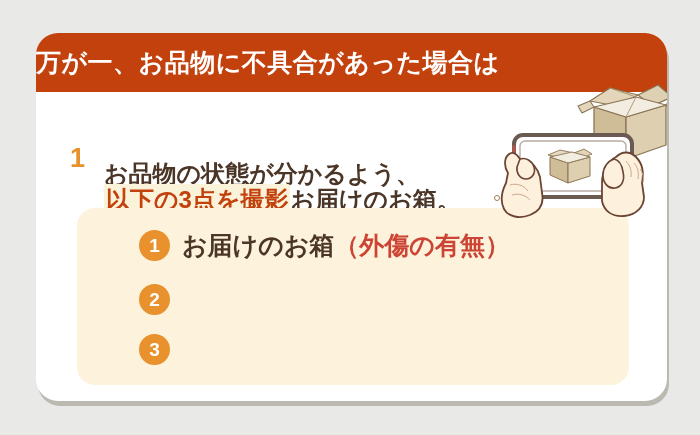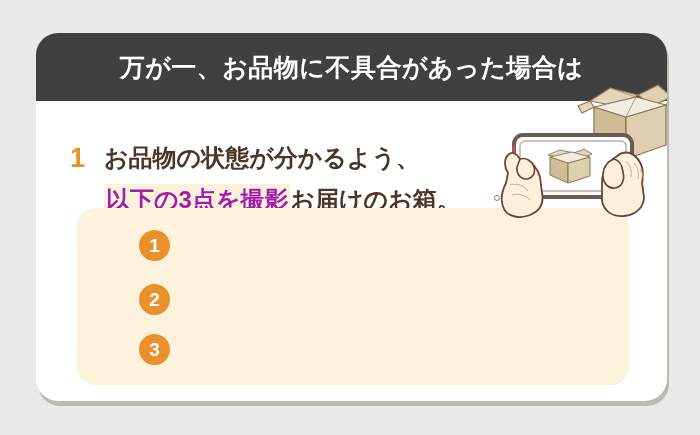--- a/index.html
+++ b/index.html
@@ -27,25 +27,25 @@
     box-shadow: 2px 5px 0 rgba(150,143,130,0.55);
     overflow: hidden;
   }
 
   
   #header-bar {
     position: absolute;
     left: 0;
     top: 0;
     width: 100%;
-    height: 68px;
-    background: #404040;
+    height: 59px;
+    background: #c2410c;
     display: flex;
     align-items: center;
-    justify-content: center;
+    justify-content: flex-start;
   }
   #header-title {
     color: #ffffff;
     font-size: 25px;
     font-weight: bold;
     letter-spacing: 0.5px;
     white-space: nowrap;
   }
 
   
@@ -67,25 +67,25 @@
   }
   .step-line {
     position: absolute;
     left: 68px;
     color: #4a3526;
     font-size: 24px;
     font-weight: bold;
     white-space: nowrap;
     line-height: 1;
   }
-  #step-line-1 { top: 56px; }
+  #step-line-1 { top: 72px; }
   #step-line-2 { top: 98px; }
   .hl {
     background: #faf2d9;
-    color: #a21caf;
+    color: #c2410c;
     padding: 2px 2px 3px 2px;
     border-radius: 2px;
   }
 
   
   #list-panel {
     position: absolute;
     left: 41px;
     top: 175px;
     width: 552px;
@@ -158,20 +158,21 @@
   <div id="step-block">
     <div id="step-number">1</div>
     <div id="step-line-1" class="step-line">お品物の状態が分かるよう、</div>
     <div id="step-line-2" class="step-line"><span class="hl">以下の3点を撮影</span><span>お届けのお箱。</span></div>
   </div>
 
   <div id="list-panel">
 
     <div id="list-item-1" class="list-item">
       <div class="badge">1</div>
+      <div class="item-text"><span>お届けのお箱</span><span class="red">（外傷の有無）</span></div>
     </div>
 
     <div id="list-item-2" class="list-item">
       <div class="badge">2</div>
     </div>
 
     <div id="list-item-3" class="list-item">
       <div class="badge">3</div>
     </div>
 

